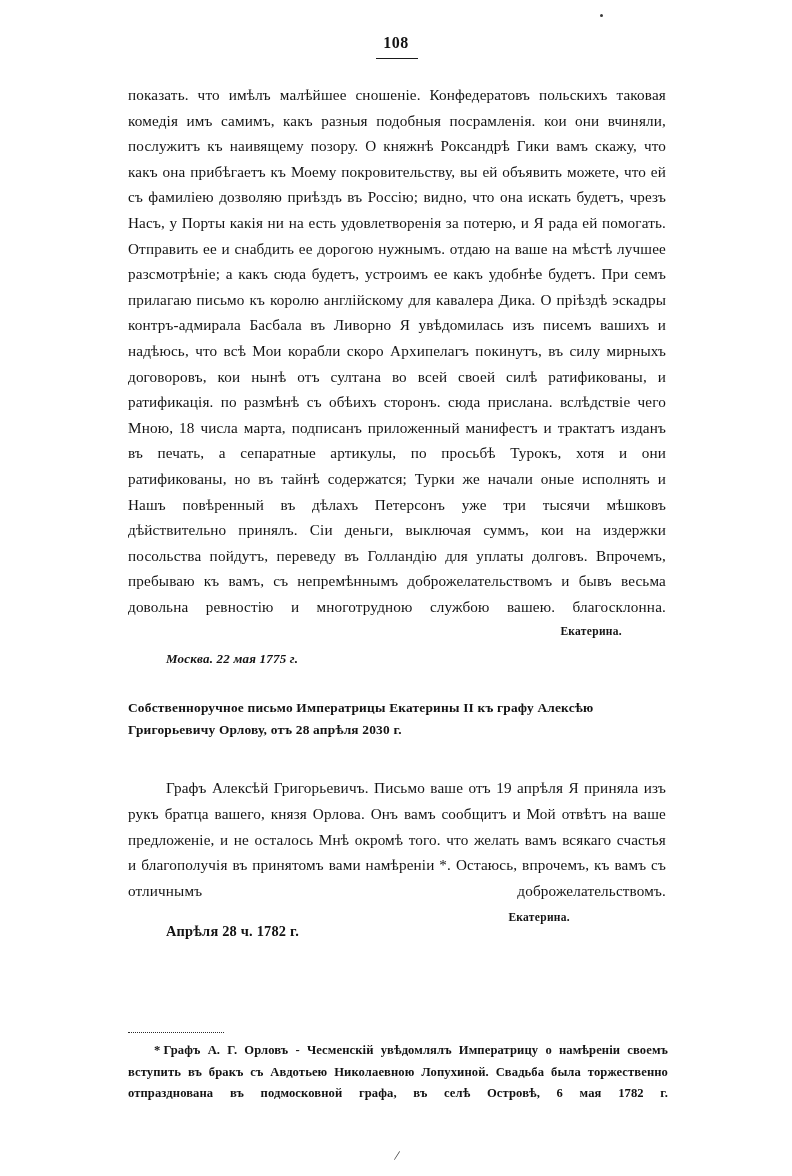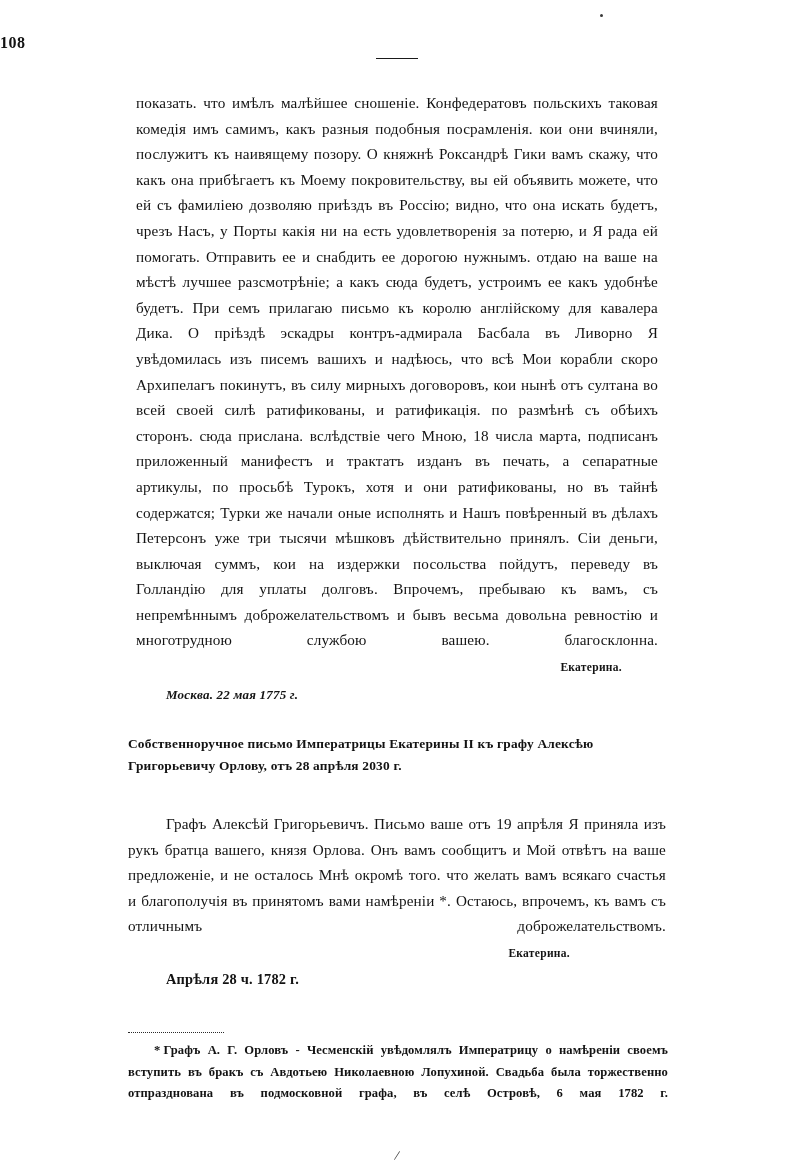--- a/index.html
+++ b/index.html
@@ -23,40 +23,41 @@
   .speck {
     position: absolute;
     background: #3a3a3a;
     border-radius: 50%;
   }
   .speck-a { left: 600px; top: 14px; width: 3px; height: 3px; }
   .page-number {
     position: absolute;
     left: 0; right: 0;
     top: 34px;
+    text-align: center;
     font-size: 16px;
     font-weight: bold;
     letter-spacing: 0.5px;
   }
   .page-number-rule {
     position: absolute;
     left: 376px;
     top: 58px;
     width: 42px;
     height: 1px;
     background: #1a1a1a;
   }
   .body-block {
     position: absolute;
     left: 128px;
     top: 82px;
     width: 538px;
   }
   .body-block p {
-    margin: 8px;
+    margin: 0;
     font-size: 15.2px;
     line-height: 25.6px;
     text-align: justify;
     text-align-last: justify;
     word-spacing: 0.5px;
     letter-spacing: 0.15px;
   }
   .signature {
     margin-top: 6px;
     text-align: right;
@@ -95,21 +96,20 @@
   }
   .signature2 {
     margin-top: 8px;
     text-align: right;
     font-size: 11.5px;
     font-weight: bold;
     letter-spacing: 0.3px;
     padding-right: 96px;
   }
   .date-line {
-    margin-top: 12px;
     font-size: 14.4px;
     font-weight: bold;
     padding-left: 38px;
     letter-spacing: 0.2px;
   }
   .footnote-rule {
     position: absolute;
     left: 128px;
     top: 1032px;
     width: 96px;

